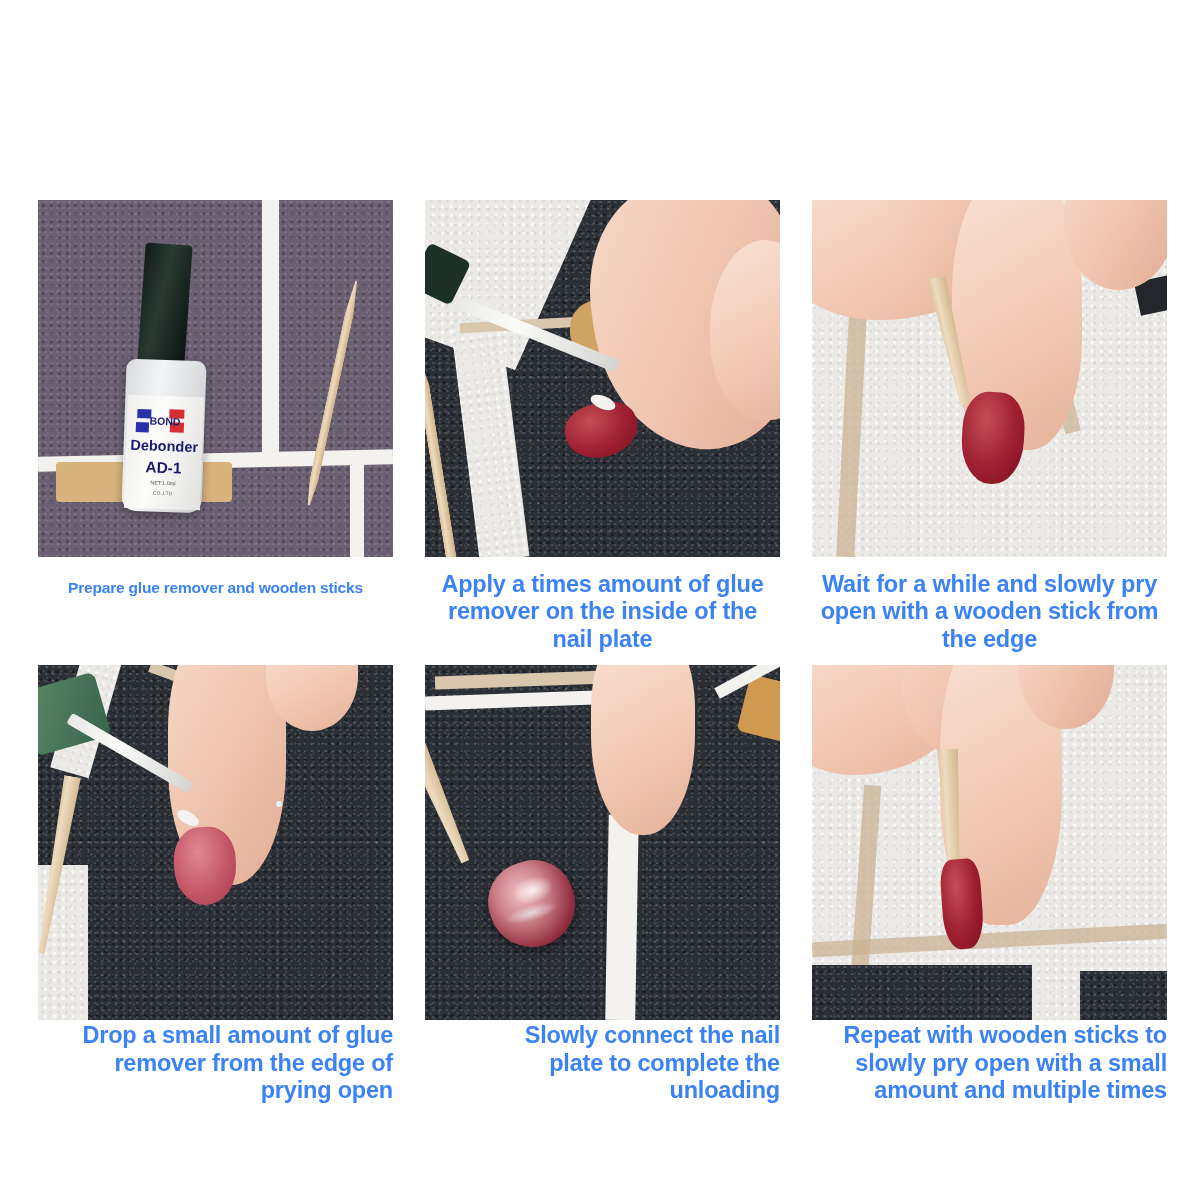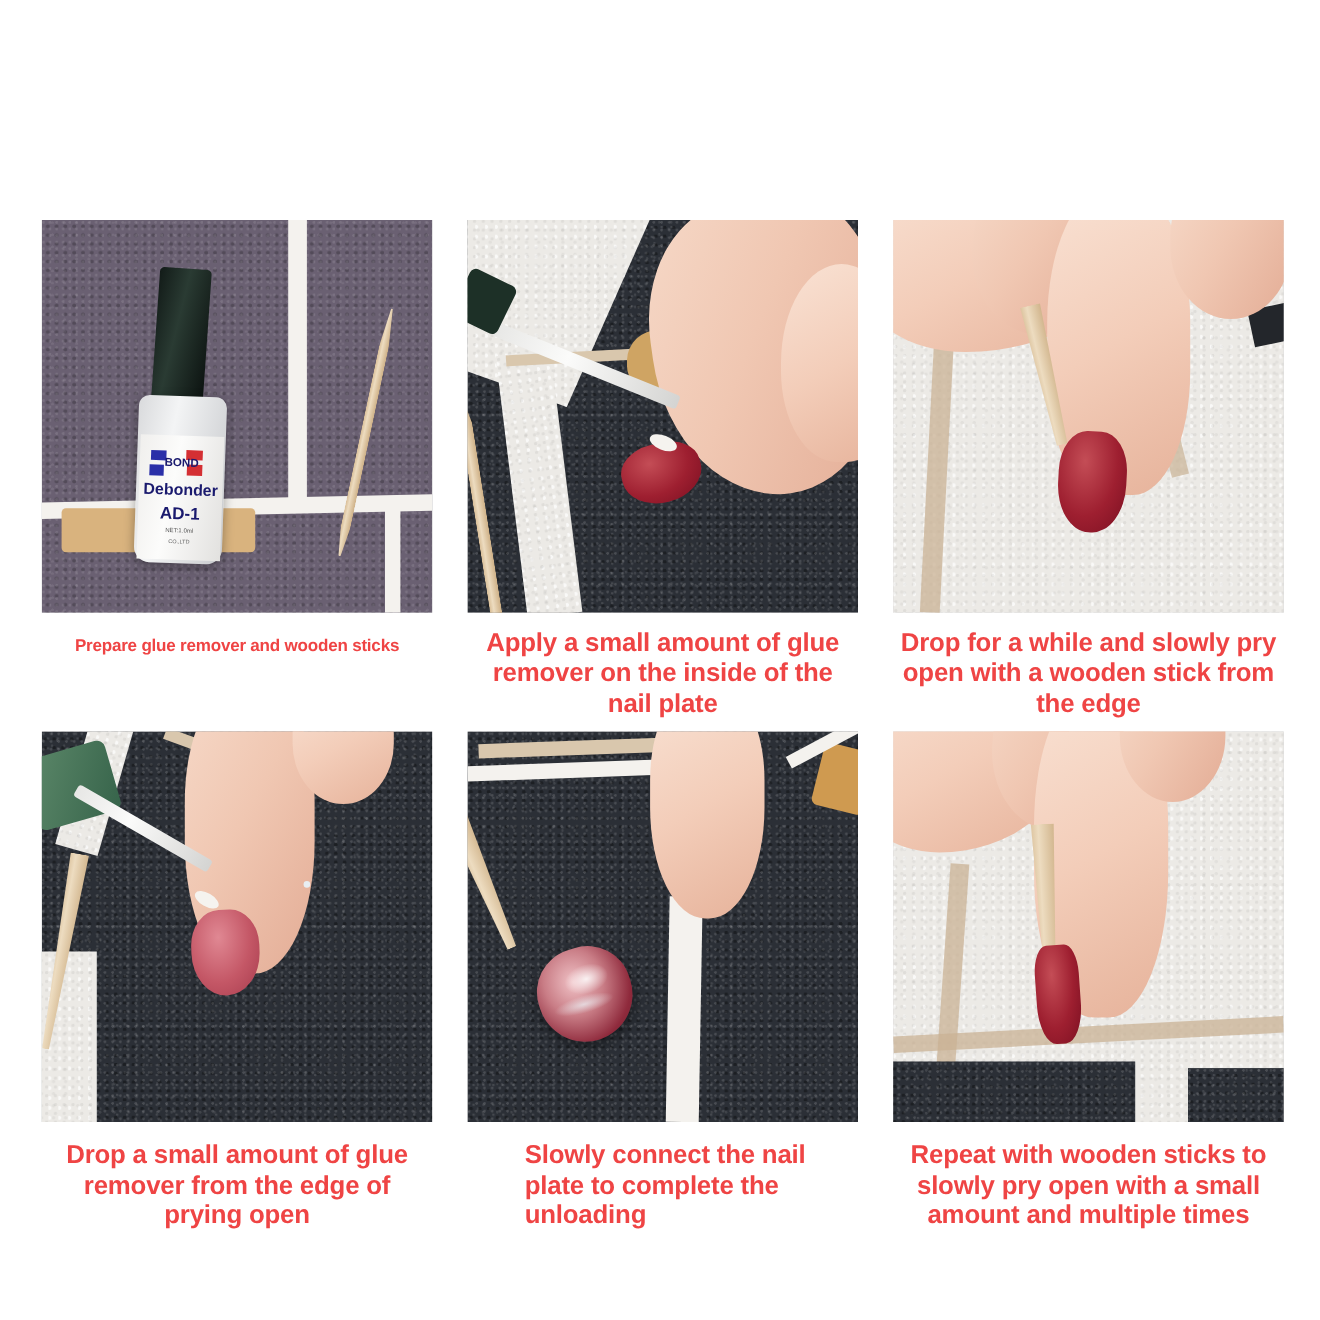--- a/index.html
+++ b/index.html
@@ -61,29 +61,29 @@
     width: 355px;
     height: 357px;
     overflow: hidden;
     background: #cfcfcf;
   }
   .row-2 .photo { height: 355px; }
 
   .caption {
     font-size: 23.5px;
     font-weight: 700;
-    color: #ef4444;
+    color: #3b82f6;
     line-height: 1.17;
     text-align: center;
     padding-top: 14px;
     letter-spacing: -0.2px;
   }
   .caption.small { font-size: 15.5px; padding-top: 22px; }
   .caption.leftal { text-align: left; padding-left: 52px; }
-  .row-2 .caption { padding-top: 16px; }
+  .row-2 .caption { padding-top: 2px; text-align: right; }
 
   
   .layer { position: absolute; }
 
   
   .tex-dark {
     background-color: #2b2f36;
     background-image:
       radial-gradient(circle at 20% 30%, rgba(255,255,255,.14) 0 1px, transparent 1.4px),
       radial-gradient(circle at 62% 71%, rgba(255,255,255,.12) 0 1px, transparent 1.4px),
@@ -222,42 +222,42 @@
                       border-radius:48% 48% 56% 56%;transform:rotate(-14deg);"></div>
 
           <div class="layer stick" style="left:6px;top:165px;width:11px;height:200px;transform:rotate(-9deg);
                       clip-path: polygon(40% 0, 60% 0, 100% 10%, 100% 92%, 100% 100%, 0 100%, 0 10%);"></div>
 
           <div class="layer brush" style="left:18px;top:126px;width:180px;height:13px;transform:rotate(22deg);border-radius:3px;"></div>
           <div class="layer brush-tip" style="left:165px;top:196px;width:26px;height:13px;transform:rotate(22deg);border-radius:50%;"></div>
 
           <div class="layer" style="left:-8px;top:50px;width:46px;height:48px;background:#1d3027;border-radius:6px;transform:rotate(26deg);"></div>
         </div>
-        <div class="caption">Apply a small amount of glue remover on the inside of the nail plate</div>
+        <div class="caption">Apply a times amount of glue remover on the inside of the nail plate</div>
       </div>
 
       <div class="cell">
         <div class="photo">
           <div class="layer tex-white" style="left:0;top:0;width:355px;height:357px;"></div>
           <div class="layer stripe-tan" style="left:32px;top:60px;width:18px;height:297px;transform:rotate(3deg);opacity:.75;"></div>
           <div class="layer stripe-tan" style="left:232px;top:60px;width:16px;height:175px;transform:rotate(-14deg);opacity:.7;"></div>
           <div class="layer" style="left:325px;top:78px;width:40px;height:34px;background:#23262b;transform:rotate(-12deg);"></div>
 
           <div class="layer finger-soft" style="left:-30px;top:-40px;width:240px;height:160px;border-radius:0 0 60% 40%;"></div>
           <div class="layer finger" style="left:72px;top:-46px;width:126px;height:150px;border-radius:42% 42% 50% 50%;transform:rotate(6deg);"></div>
           <div class="layer finger-soft" style="left:140px;top:-30px;width:130px;height:280px;border-radius:44% 44% 40% 40%;"></div>
           <div class="layer finger" style="left:252px;top:-40px;width:110px;height:130px;border-radius:45% 45% 55% 55%;"></div>
 
           <div class="layer stick" style="left:128px;top:76px;width:22px;height:130px;transform:rotate(-13deg);
                       clip-path: polygon(8% 0, 92% 0, 72% 100%, 28% 100%);"></div>
 
           <div class="layer nail-red" style="left:150px;top:192px;width:62px;height:92px;
                       border-radius:40% 40% 48% 48%;transform:rotate(3deg);"></div>
         </div>
-        <div class="caption">Drop for a while and slowly pry open with a wooden stick from the edge</div>
+        <div class="caption">Wait for a while and slowly pry open with a wooden stick from the edge</div>
       </div>
     </div>
 
     <div class="row row-2">
 
       <div class="cell">
         <div class="photo">
           <div class="layer tex-dark" style="left:0;top:0;width:355px;height:355px;"></div>
           <div class="layer tex-white" style="left:28px;top:-10px;width:40px;height:120px;transform:rotate(16deg);"></div>
           <div class="layer tex-white" style="left:-30px;top:200px;width:80px;height:170px;"></div>

